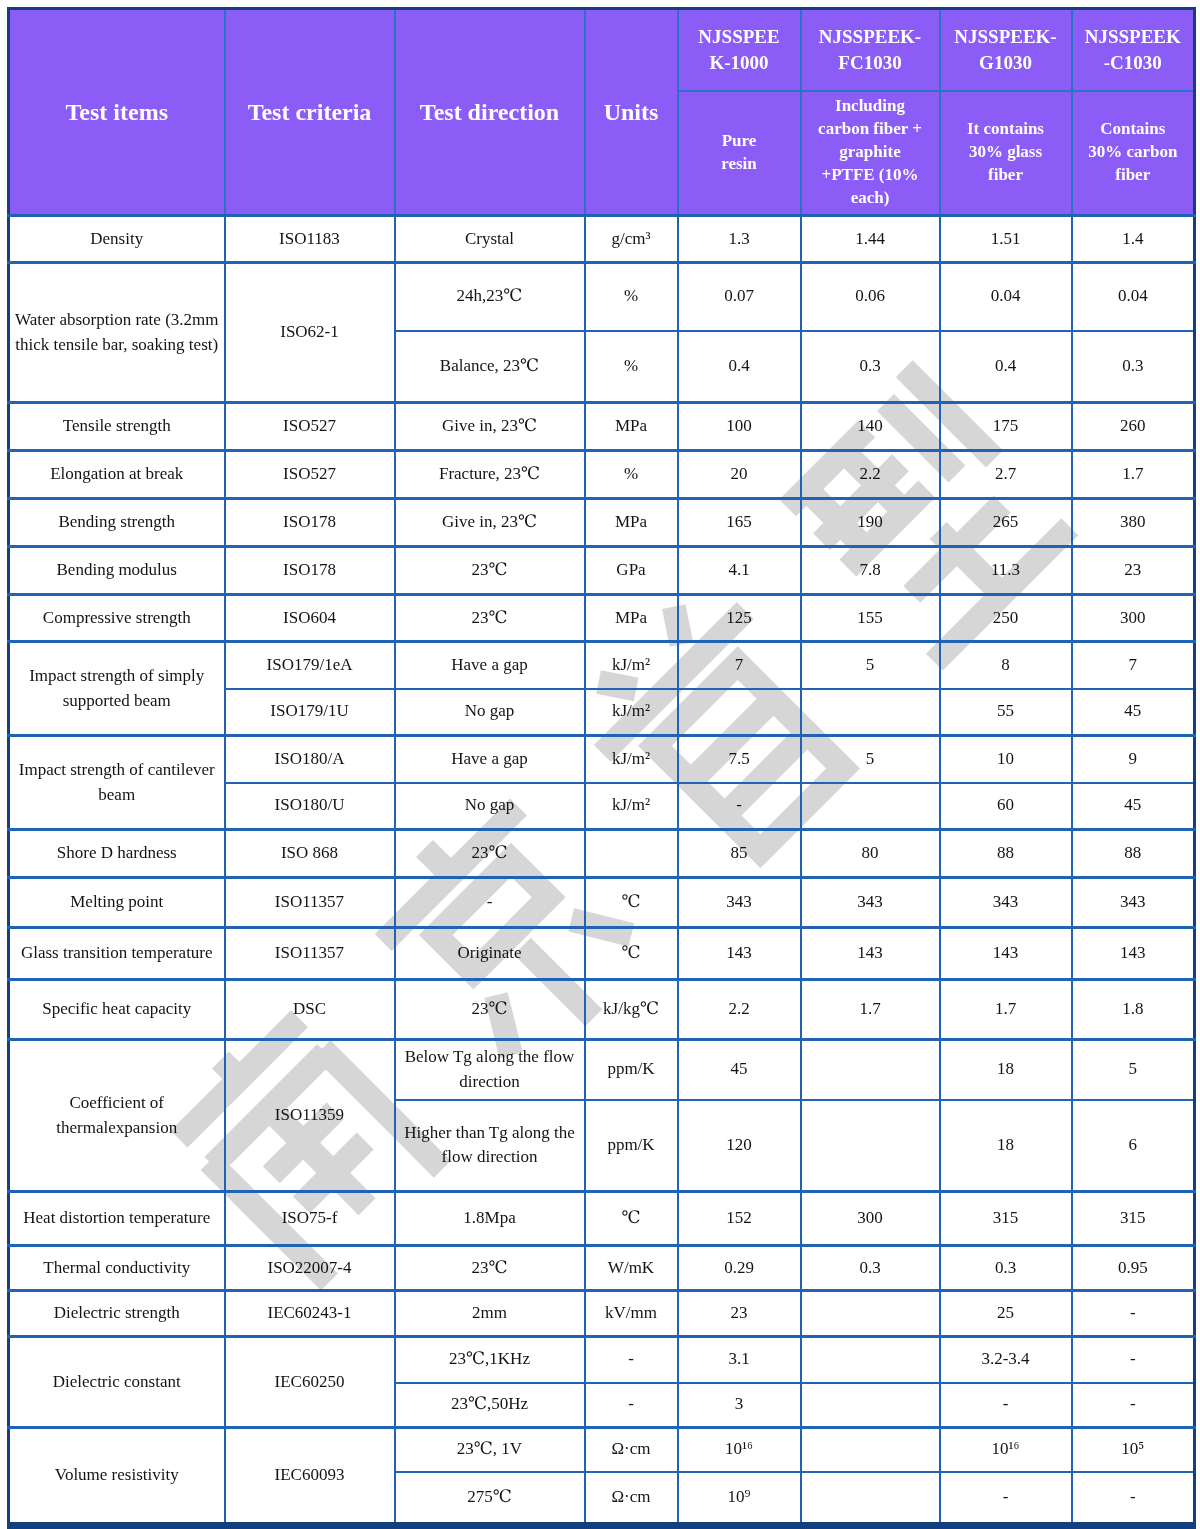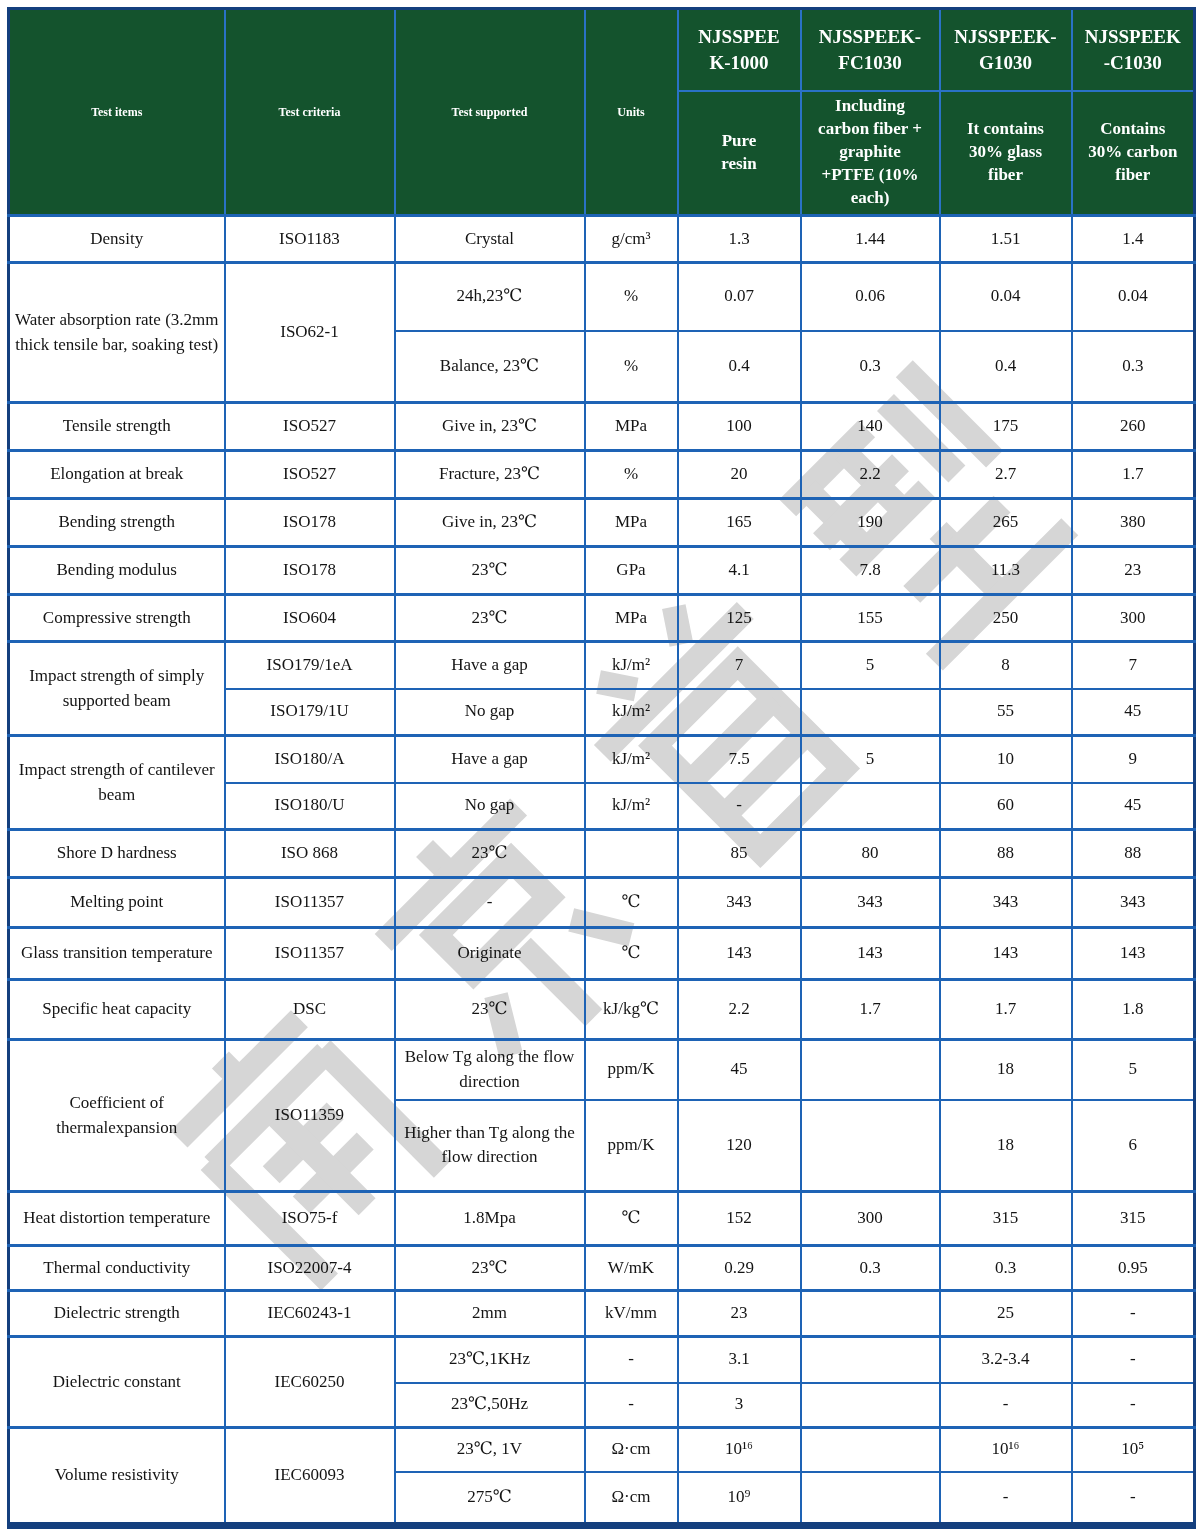--- a/index.html
+++ b/index.html
@@ -22,24 +22,24 @@
     width:1186px; margin:7px 0 0 7px;
     border:3px solid #143f7e; border-bottom-width:8px;
     background:transparent;
   }
   th, td {
     border:2px solid #1e63b5;
     text-align:center; vertical-align:middle;
     padding:2px 4px; overflow:hidden;
   }
   thead th {
-    background:#14532d; color:#ffffff; font-weight:bold;
+    background:#8b5cf6; color:#ffffff; font-weight:bold;
     border-color:#2a72c6;
   }
-  th.stat  { font-size:12px; }
+  th.stat  { font-size:24px; }
   th.pname { font-size:19px; white-space:pre-line; line-height:1.35; }
   th.pdesc { font-size:17px; white-space:pre-line; line-height:1.35; font-weight:bold;margin-left:24px; }
   tbody td {
     font-size:17px; color:#141414; line-height:1.45;
     background:transparent; border-top-width:3px;
   }
   tbody tr.cont td { border-top-width:2px; }
 </style>
 </head>
 <body>
@@ -103,21 +103,21 @@
         <col style="width:93px">
       <col style="width:123px">
         <col style="width:139px">
         <col style="width:132px">
         <col style="width:123px">
     </colgroup>
     <thead>
       <tr style="height:82px">
         <th class="stat" rowspan="2">Test items</th>
         <th class="stat" rowspan="2">Test criteria</th>
-        <th class="stat" rowspan="2">Test supported</th>
+        <th class="stat" rowspan="2">Test direction</th>
         <th class="stat" rowspan="2">Units</th>
         <th class="pname">NJSSPEE
 K-1000</th>
         <th class="pname">NJSSPEEK-
 FC1030</th>
         <th class="pname">NJSSPEEK-
 G1030</th>
         <th class="pname">NJSSPEEK
 -C1030</th>
       </tr>

